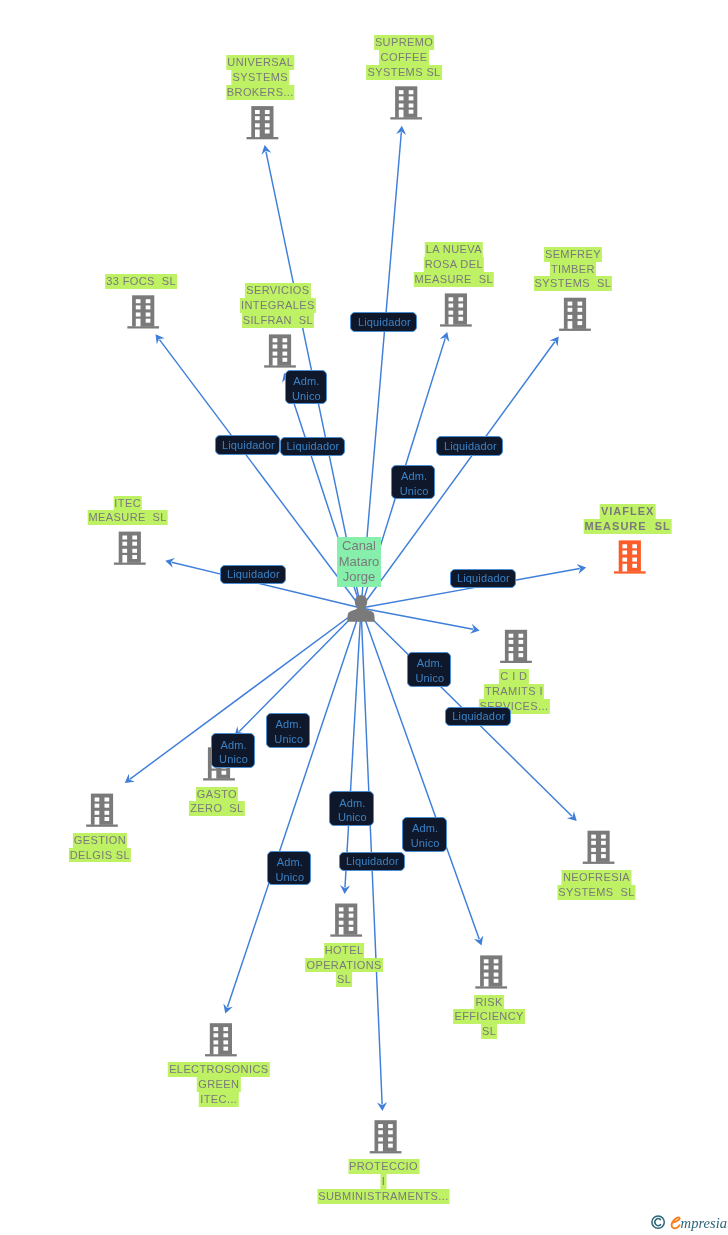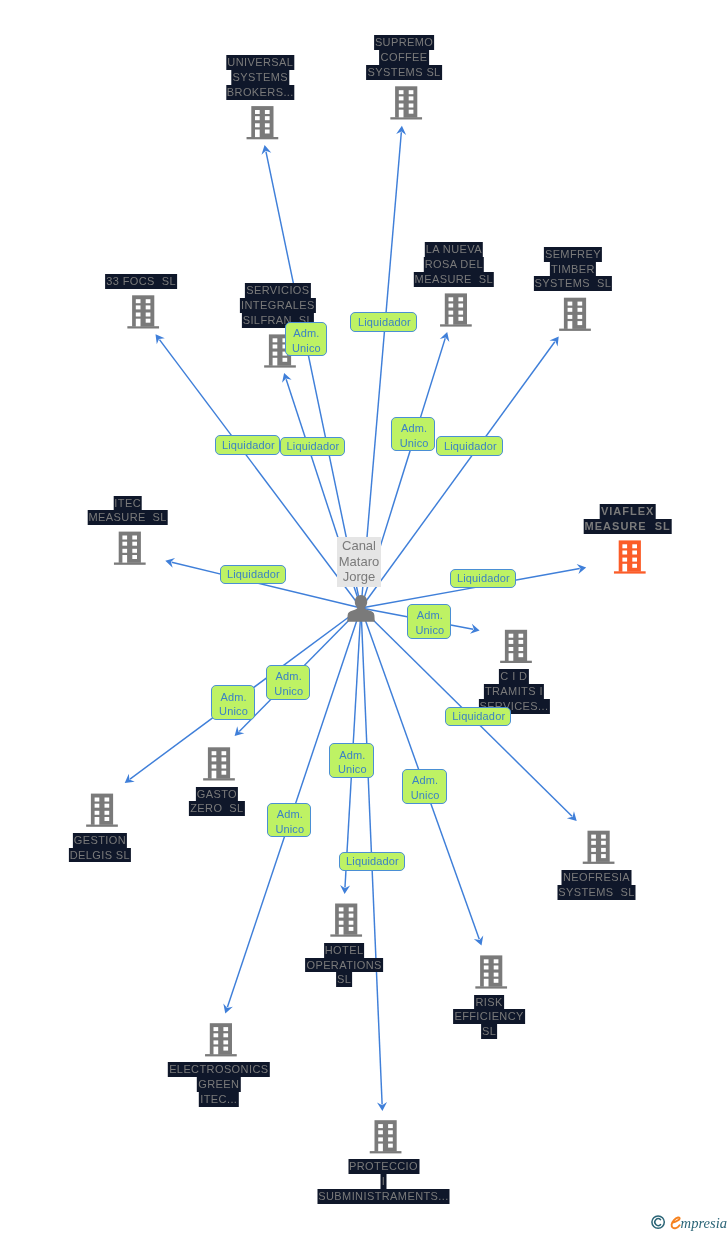--- a/index.html
+++ b/index.html
@@ -3,29 +3,29 @@
 <meta charset="utf-8">
 <style>
   html,body{margin:0;padding:0;background:#ffffff;}
   body{width:728px;height:1235px;position:relative;overflow:hidden;
        font-family:"Liberation Sans",sans-serif;-webkit-font-smoothing:antialiased;}
   #stage{position:absolute;left:0;top:0;width:728px;height:1235px;}
   svg.layer{position:absolute;left:0;top:0;width:728px;height:1235px;overflow:visible;}
   #nodelabels,#edgelabels,#masks{position:absolute;left:0;top:0;width:728px;height:1235px;}
   .node-label{position:absolute;text-align:center;color:#7a7a7a;font-size:11px;
        letter-spacing:0.4px;line-height:14.85px;white-space:pre;}
-  .node-label span{background:#0f172a;display:inline-block;padding:0 1px;}
+  .node-label span{background:#bef264;display:inline-block;padding:0 1px;}
   .node-label.bold{font-weight:bold;letter-spacing:1.0px;}
   .center-label{position:absolute;text-align:center;color:#7a7a7a;font-size:13px;
-       line-height:15.5px;white-space:pre;background:#e5e5e5;}
+       line-height:15.5px;white-space:pre;background:#86efac;}
   .edge-label{position:absolute;box-sizing:border-box;border:1.4px solid #4a8fd4;
-       border-radius:5px;background:#bef264;color:#3b82c4;font-size:11px;
+       border-radius:5px;background:#0f172a;color:#3b82c4;font-size:11px;
        letter-spacing:0.15px;text-align:center;white-space:pre;
        display:flex;align-items:center;justify-content:center;line-height:14px;padding-left:1.4px;}
-  .edge-label.two{line-height:14.6px;padding-top:3.4px;}
+  .edge-label.two{line-height:14.6px;padding-top:3.4px;margin-top:48px;}
   .watermark{position:absolute;left:651px;top:1215px;}
 </style>
 </head>
 <body>
 <div id="stage">
 <svg class="layer" id="edges" viewBox="0 0 728 1235" xmlns="http://www.w3.org/2000/svg">
       <g>
         <line x1="361.00" y1="608.00" x2="265.95" y2="151.56" stroke="#3f7fd9" stroke-width="1.45"></line>
         <path d="M 264.60 145.10 L 271.29 152.70 L 265.78 150.78 L 261.50 154.73 Z" fill="#3f7fd9"></path>
       </g>

